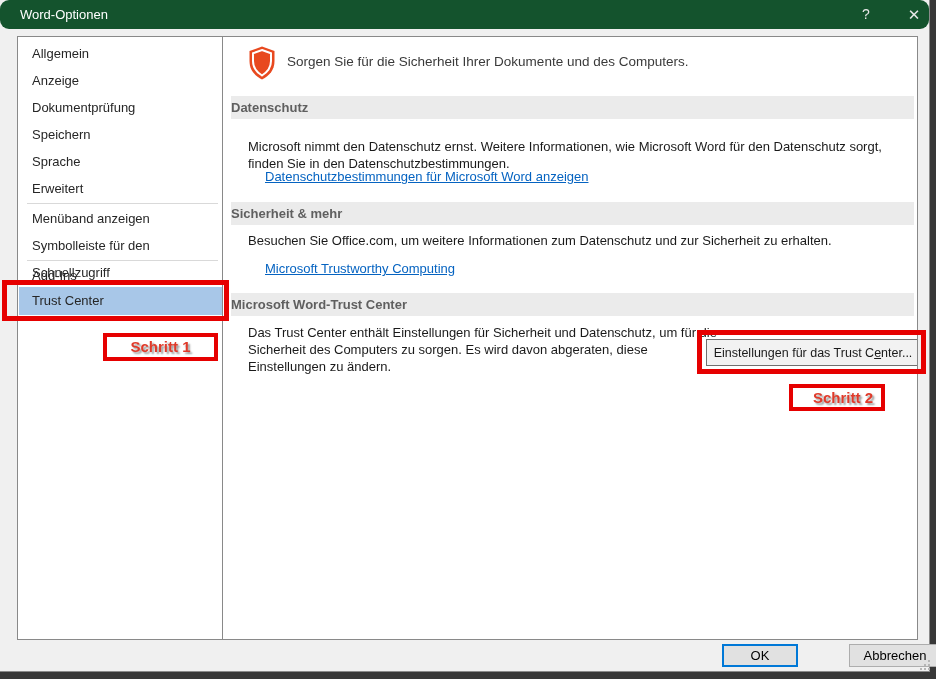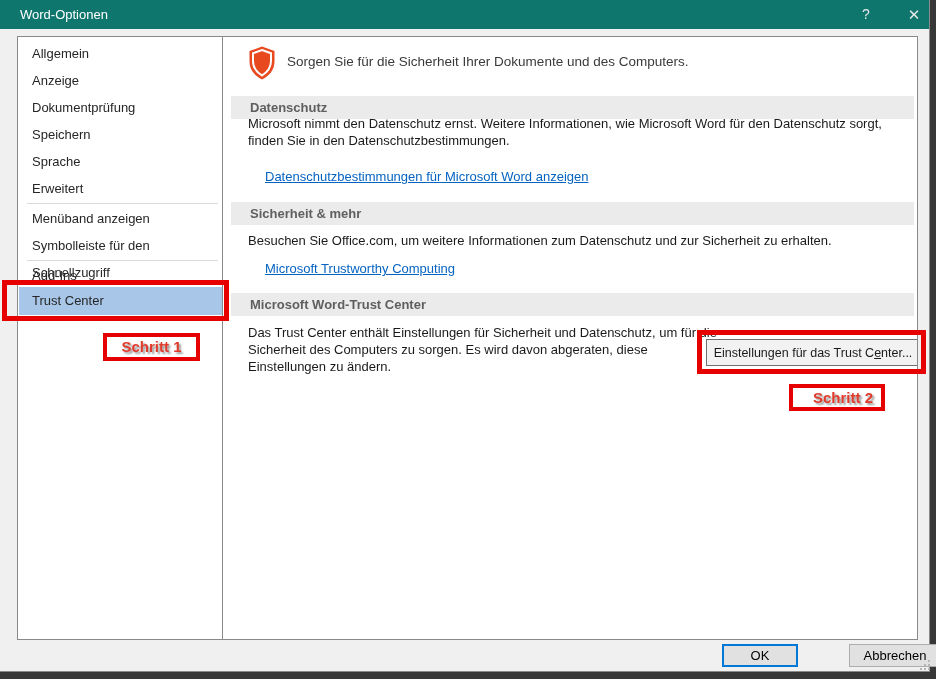--- a/index.html
+++ b/index.html
@@ -11,21 +11,21 @@
     overflow:hidden;
   }
   .dialog {
     position:absolute; left:0; top:0; width:930px; height:672px;
     background:#f0f0f0;
     border-right:1px solid #8a8a8a;
     border-bottom:1px solid #8a8a8a;
   }
   .titlebar {
     position:absolute; left:0; top:0; width:100%; height:29px;
-    background:#0f766e; color:#ffffff;
+    background:#14532d; color:#ffffff;border-radius:9px;
   }
   .titlebar .title {
     position:absolute; left:20px; top:0; line-height:29px; font-size:13px; color:#fff;
   }
   .tb-btn {
     position:absolute; top:0; height:29px; line-height:29px; text-align:center;
     color:#e8e8e8; font-size:14px; cursor:default;
   }
   .tb-help  { left:846px; width:40px; }
   .tb-close { left:892px; width:44px; font-size:15px; }
@@ -56,48 +56,48 @@
     background:transparent;
   }
 
   .shield { position:absolute; left:25px; top:9px; width:28px; height:34px; }
   .main-header {
     position:absolute; left:64px; top:17px; font-size:13.5px; color:#3a3a3a;
   }
   .band {
     position:absolute; left:8px; width:683px; height:23px;
     background:#ebebeb; color:#5f5f5f; font-weight:bold; font-size:13px;
-    line-height:23px; padding-left:19px;
+    line-height:23px; padding-left:0;
   }
   .band1 { top:59px; }
   .band2 { top:165px; }
   .band3 { top:256px; }
   .para {
     position:absolute; left:25px; font-size:13px; color:#1a1a1a; line-height:17px;
   }
-  .p1 { top:78px;  width:668px; }
+  .p1 { top:101px;  width:668px; }
   .p2 { top:195px; width:668px; }
   .p3 { top:287px; width:478px; }
   .link {
     position:absolute; left:42px; font-size:13px; color:#0563c1;
     text-decoration:underline; cursor:pointer;
   }
   .link1 { top:132px; }
   .link2 { top:224px; }
 
   .trust-btn {
     position:absolute; left:483px; top:302px; width:214px; height:27px;
     background:#f2f2f2; border:1px solid #707070;
     font-family:"Liberation Sans","DejaVu Sans",sans-serif;
     font-size:12.5px; color:#1a1a1a; text-align:center; cursor:pointer;
   }
   .trust-btn .accel { text-decoration:underline; }
   .redbox-trust { left:697px; top:330px; width:229px; height:44px; }
   .redbox-side  { left:2px;  top:280px; width:227px; height:41px; }
-  .label-step1  { left:103px; top:333px; width:97px; height:28px; line-height:20px; }
+  .label-step1  { left:103px; top:333px; width:115px; height:28px; line-height:20px; }
   .label-step2  { left:789px; top:384px; width:96px; height:27px; line-height:19px;padding-left:12px; }
 
   .footer-btn {
     position:absolute; top:644px; height:23px;
     background:#e1e1e1; font-size:13px; color:#000;
     text-align:center; line-height:20px; cursor:pointer;
   }
   .btn-ok { left:722px; width:76px; border:2px solid #0078d7; }
   .btn-cancel { left:849px; width:92px; border:1px solid #adadad; line-height:21px; }
 

